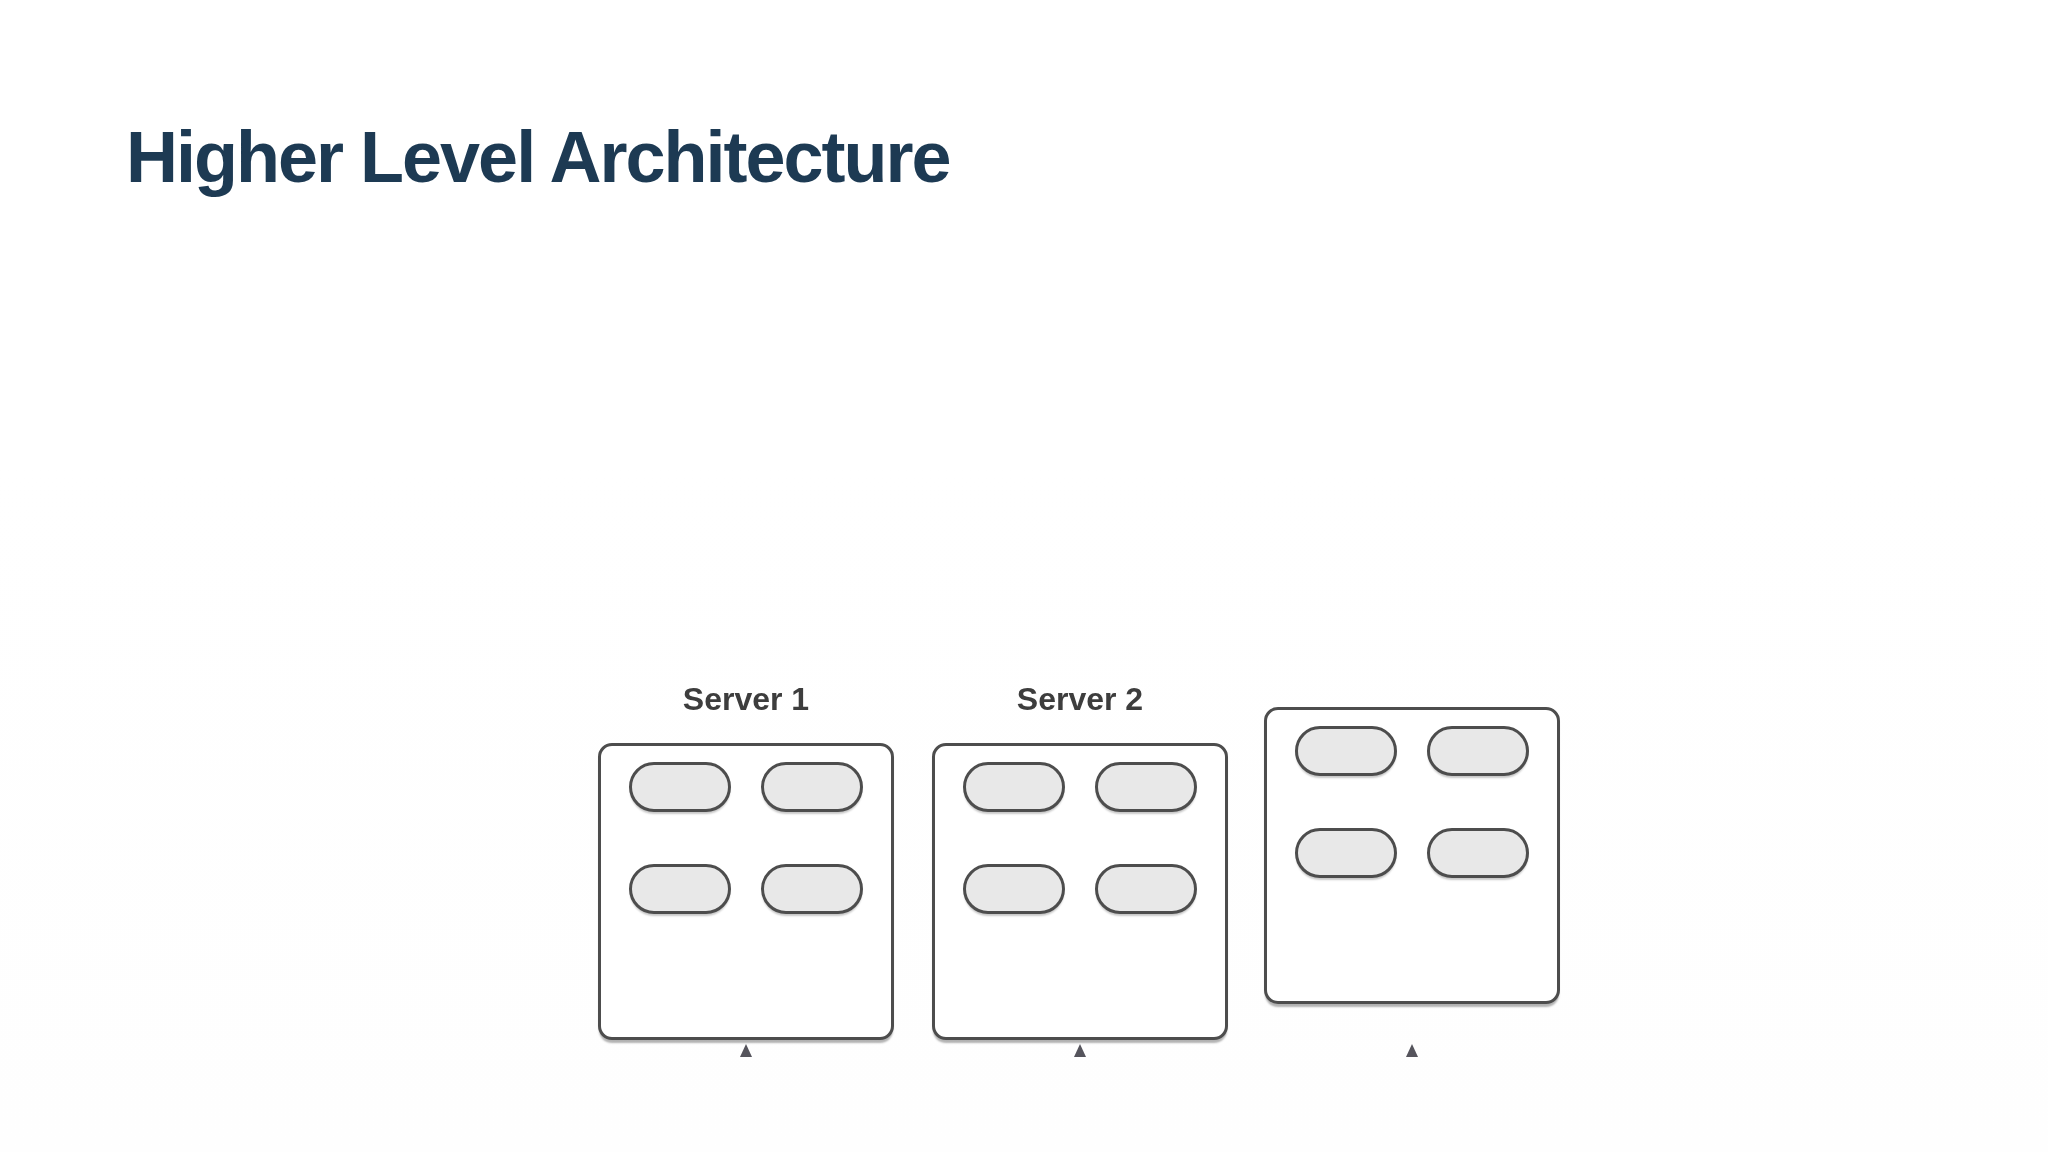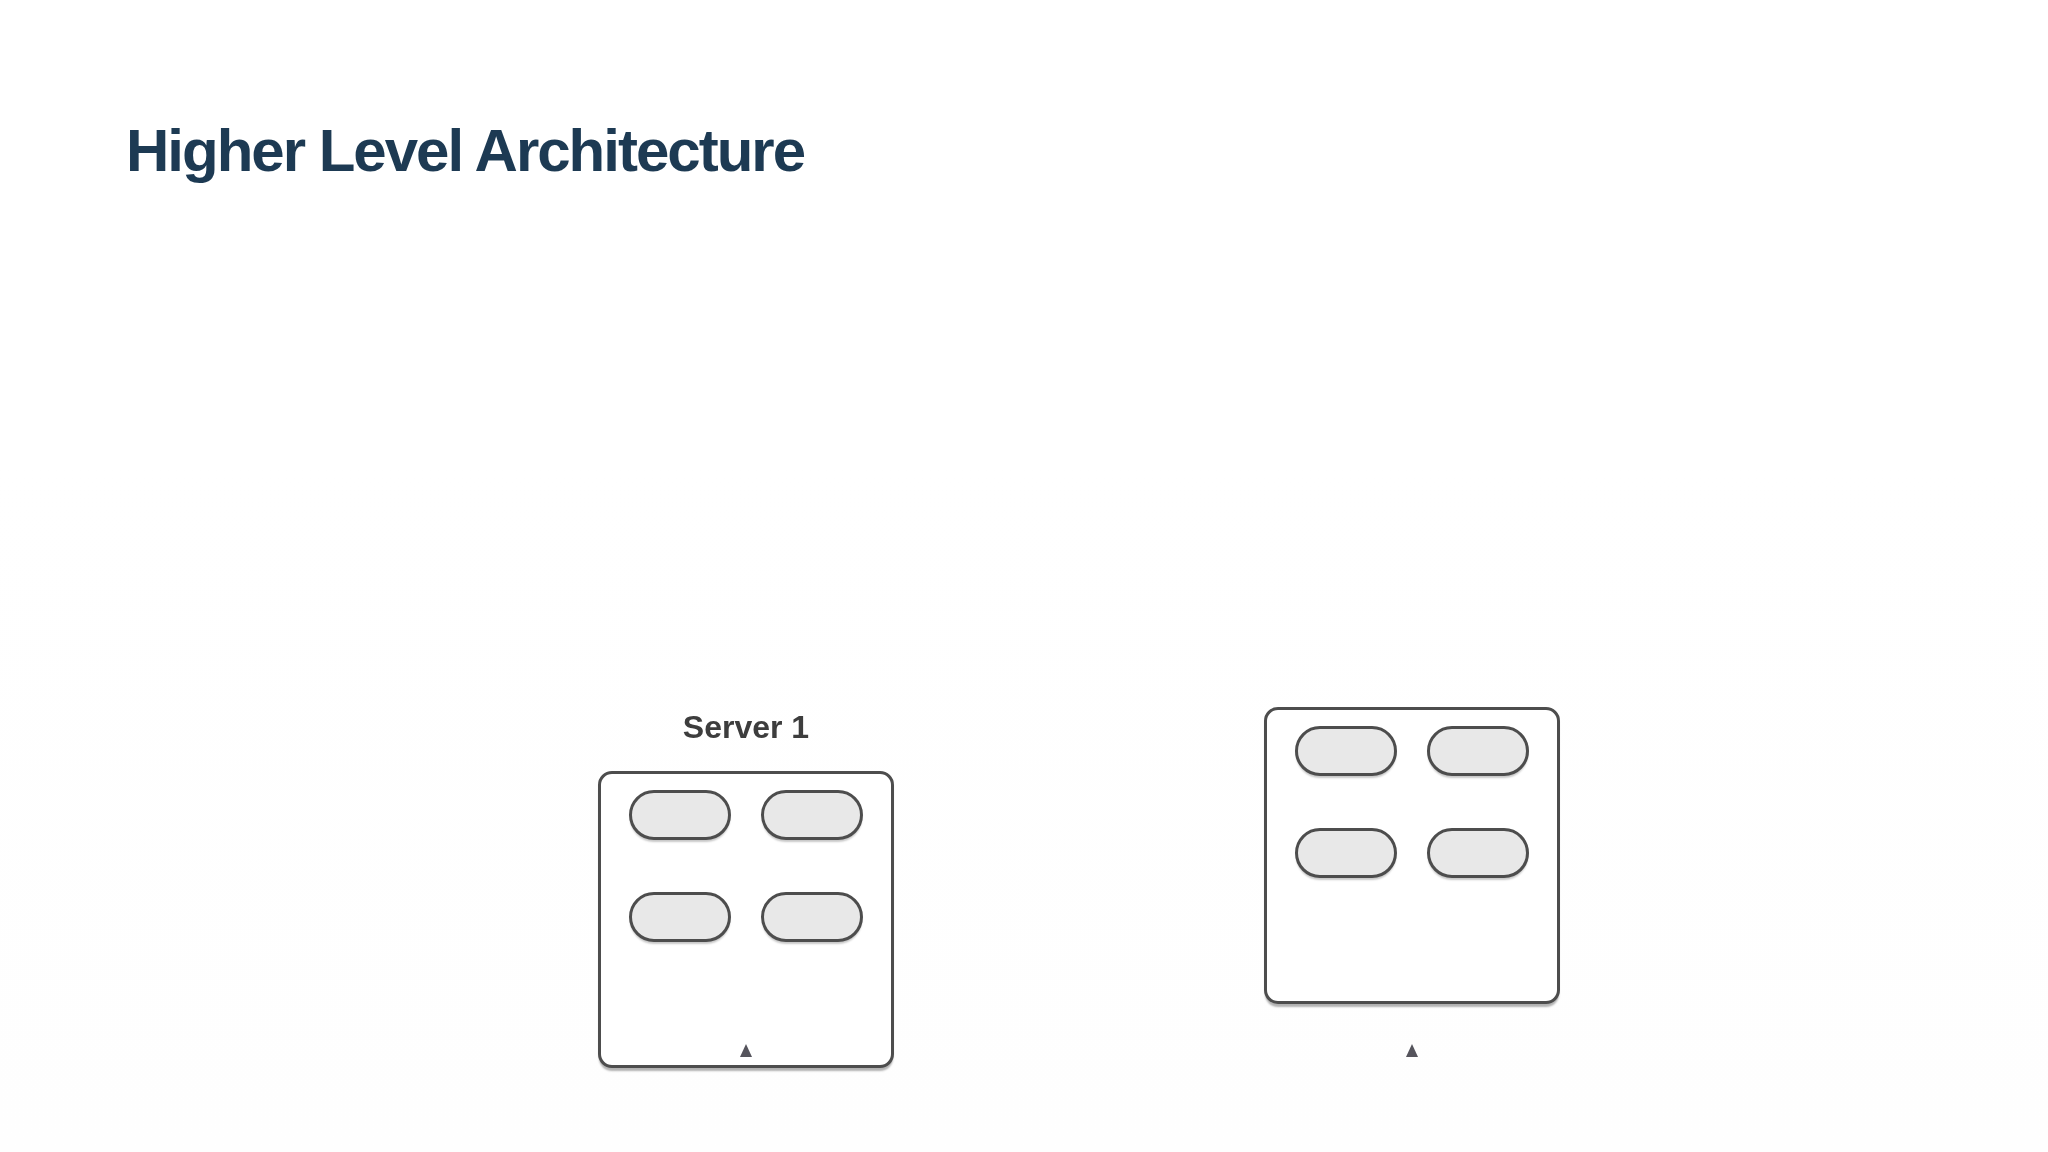--- a/index.html
+++ b/index.html
@@ -15,21 +15,21 @@
     position: relative;
     width: 2048px;
     height: 1152px;
     background: linear-gradient(180deg, #ffffff 0%, #ffffff 40%, #fefefe 100%);
   }
   .slide-title {
     position: absolute;
     left: 126px;
     top: 116px;
     margin: 0;
-    font-size: 60px;
+    font-size: 72px;
     font-weight: 700;
     letter-spacing: -2px;
     line-height: 1.15;
     color: #1d3a53;
     white-space: nowrap;
   }
   .diagram {
     position: absolute;
     left: 0;
     top: 0;
@@ -46,21 +46,20 @@
   .server-group.g3 { left: 1264px; }
   .server-label {
     display: block;
     width: 100%;
     text-align: center;
     font-size: 32px;
     font-weight: 700;
     line-height: 36px;
     color: #3d3d3d;
     white-space: nowrap;
-    margin-top: 28px;
   }
   .server-box {
     box-sizing: border-box;
     margin-top: 26px;
     width: 296px;
     height: 297px;
     background: #ffffff;
     border: 3px solid #4d4d4d;
     border-radius: 14px;
     box-shadow: 0 4px 2px -1px rgba(0,0,0,0.30);
@@ -106,20 +105,30 @@
       <span class="server-label">Server 1</span>
       <div class="server-box">
           <div class="pill"></div>
           <div class="pill"></div>
           <div class="pill"></div>
           <div class="pill"></div>
         </div>
       <div class="arrow-up"></div>
     </div>
 
+    <div class="server-group g2">
+      <span class="server-label">Server 2</span>
+      <div class="server-box">
+          <div class="pill"></div>
+          <div class="pill"></div>
+          <div class="pill"></div>
+          <div class="pill"></div>
+        </div>
+      <div class="arrow-up"></div>
+    </div>
 
     <div class="server-group g3">
       <div class="server-box">
           <div class="pill"></div>
           <div class="pill"></div>
           <div class="pill"></div>
           <div class="pill"></div>
         </div>
       <div class="arrow-up"></div>
     </div>

